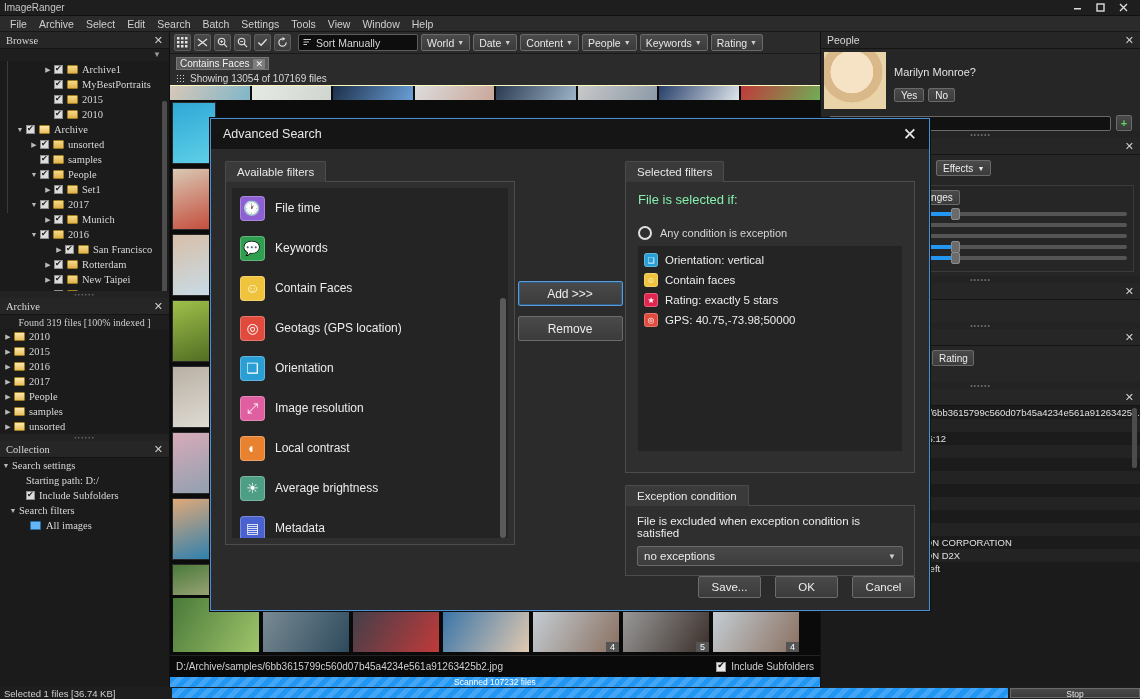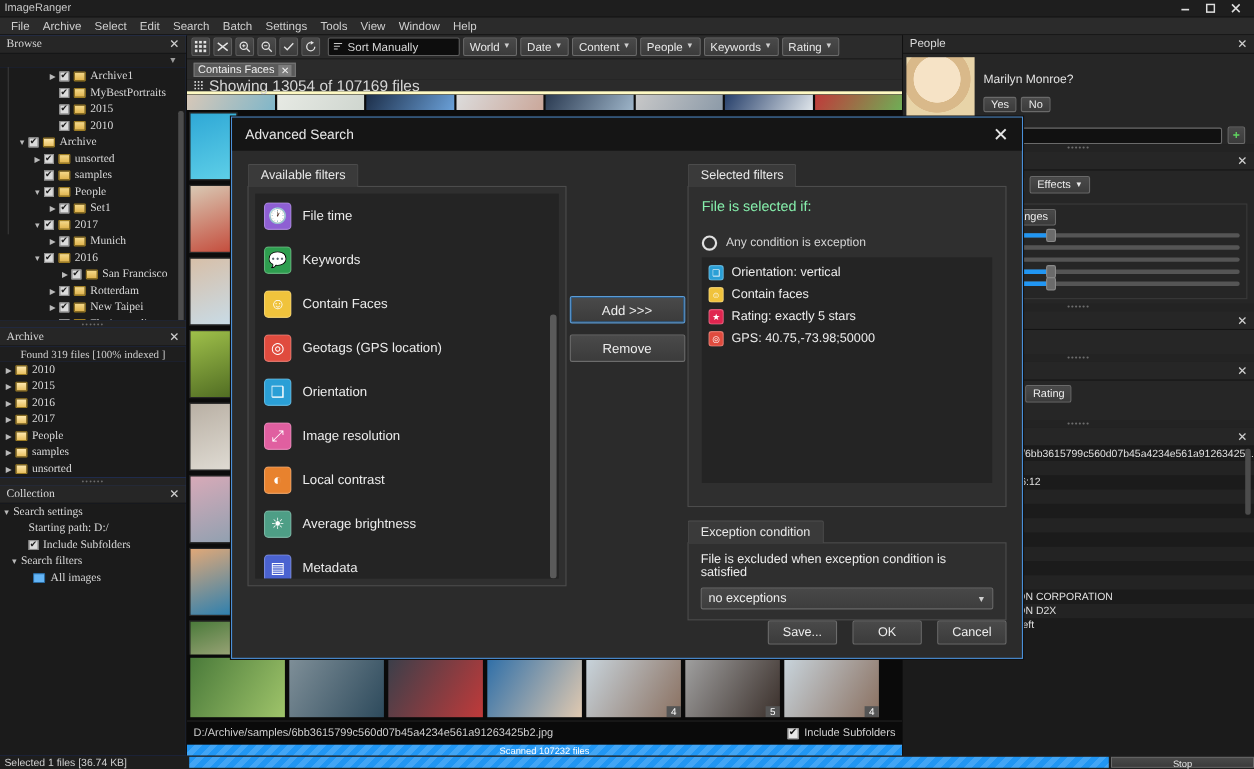--- a/index.html
+++ b/index.html
@@ -68,21 +68,21 @@
   .sortbox{ height:17px; width:120px; background:#0d0d0d; border:1px solid #5d5d5d; border-radius:2px;
             display:flex; align-items:center; gap:4px; padding:0 4px; margin-left:4px; font-size:10.5px;}
   .ddbtn{ height:17px; background:linear-gradient(#4a4a4a,#3b3b3b); border:1px solid #6a6a6a; border-radius:2px;
           display:flex; align-items:center; gap:3px; padding:0 5px; font-size:10.5px; color:#e6e6e6;}
   .ddbtn .ar{ font-size:7px; color:#cfcfcf;}
   .chipbar{ height:18px; background:#2b2b2b; display:flex; align-items:center; padding:0 6px;}
   .chip{ height:13px; background:#5a5a5a; border:1px solid #767676; display:flex; align-items:flex-end;
          padding:0 3px; gap:4px; font-size:10px; color:#f0f0f0;}
   .chip .x{ background:#7d7d7d; padding:0 2px; font-size:9px;}
   .showbar{ height:14px; background:#2b2b2b; display:flex; align-items:center; gap:5px; padding:0 6px;
-            font-size:14px; color:#d6d6d6; border-bottom:3px solid #fef9c3;}
+            font-size:10px; color:#d6d6d6; border-bottom:1px solid #fef9c3;}
   .griddots{ width:9px;height:9px;
     background-image:radial-gradient(#d8d8d8 45%, transparent 46%);
     background-size:3px 3px; }
 
   .gridarea{ flex:1; position:relative; background:#0c0c0c; overflow:hidden;}
   .thumbcol{ position:absolute; left:2px; top:2px; width:44px; }
   .th{ width:44px; height:62px; background:#151515; border:1px solid #2a2a2a; margin-bottom:4px; overflow:hidden;}
   .thtop{ position:absolute; left:0; top:0; right:0; height:14px; display:flex; gap:2px;}
   .thtop div{ flex:1; }
 
@@ -138,21 +138,21 @@
   .statusbar{ position:absolute; left:0; right:0; bottom:0; height:12px; background:#1e1e1e;
               display:flex; align-items:center; font-size:9.5px; color:#d0d0d0;}
   .statusbar .sel{ padding-left:4px; width:170px;}
   .statusbar .prog{ flex:1; height:10px; margin:0 2px; background:
       repeating-linear-gradient(135deg,#2196f3 0 5px,#42a5f5 5px 10px);
       display:flex; align-items:center; justify-content:center; font-size:8.5px; color:#fff;}
   .statusbar .stop{ width:130px; text-align:center; background:linear-gradient(#4a4a4a,#3b3b3b);
                     border:1px solid #6a6a6a; height:10px; font-size:8.5px; color:#e6e6e6;}
 
   
-  .modal{ position:absolute; left:210px; top:106px; width:720px; height:493px;
+  .modal{ position:absolute; left:210px; top:118px; width:720px; height:493px;
           background:#2b2b2b; border:1px solid #4a90d9; box-shadow:0 0 0 1px #111;}
   .modal-hd{ height:30px; background:#151515; display:flex; align-items:center; padding:0 12px;
              color:#e8e8e8; font-size:12.5px;}
   .modal-hd .x{ margin-left:auto; font-size:17px; color:#e6e6e6; line-height:1;}
   .modal-body{ display:flex; height:calc(100% - 30px); padding:12px 14px;}
   .col-left{ width:290px; }
   .col-mid{ width:110px; display:flex; flex-direction:column; align-items:center;
             justify-content:flex-start; padding-top:120px; gap:10px;}
   .col-right{ flex:1;}
   .tabhdr{ display:inline-block; background:#3a3a3a; border:1px solid #4c4c4c; border-bottom:none;

